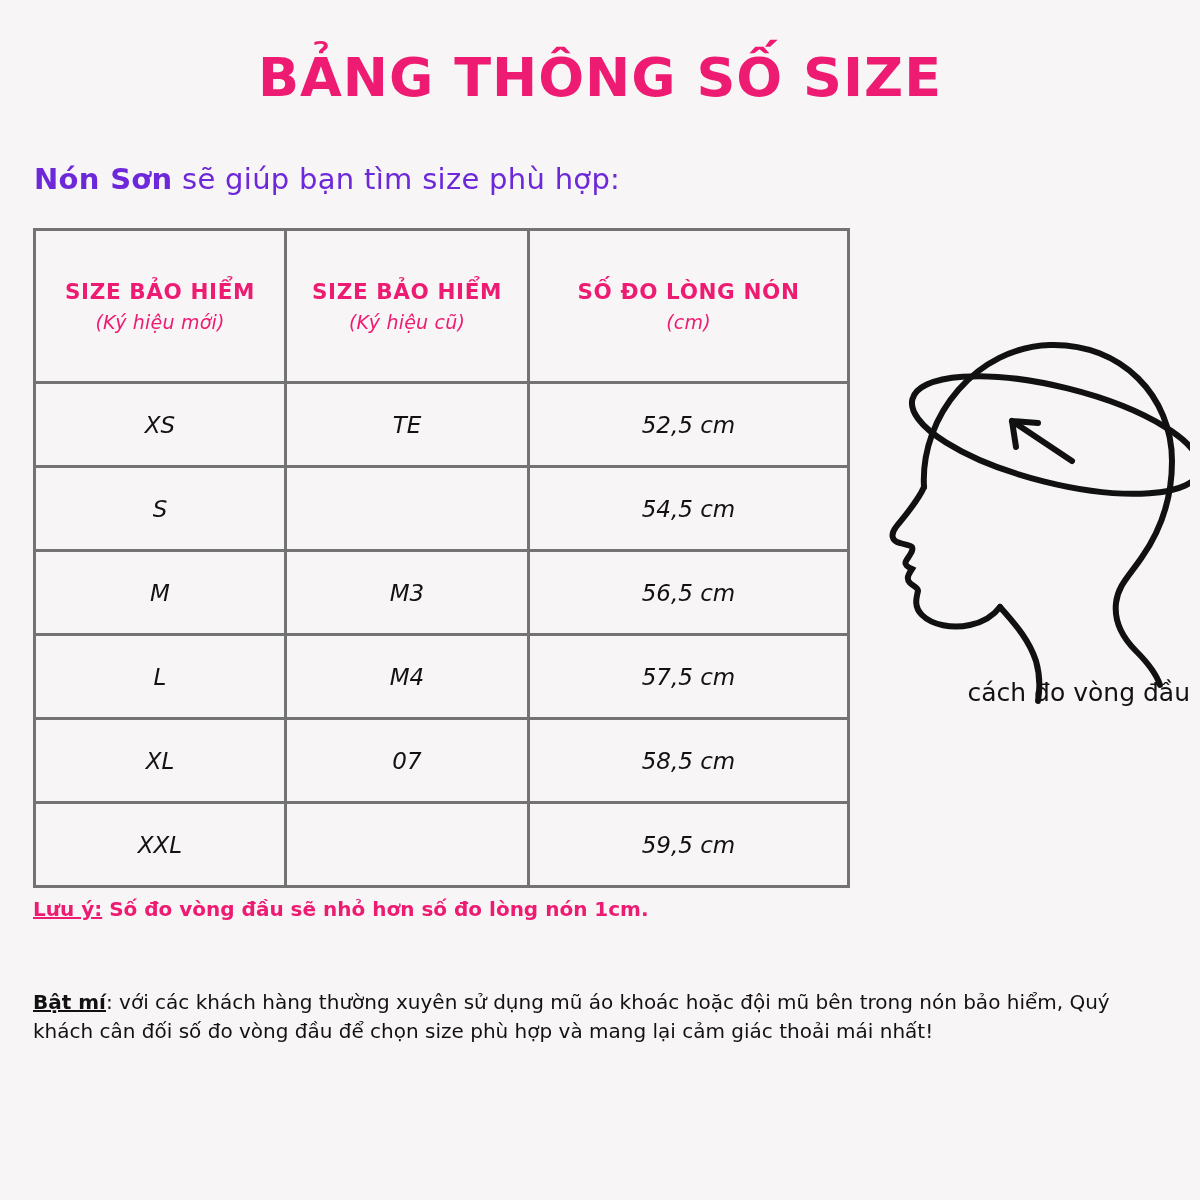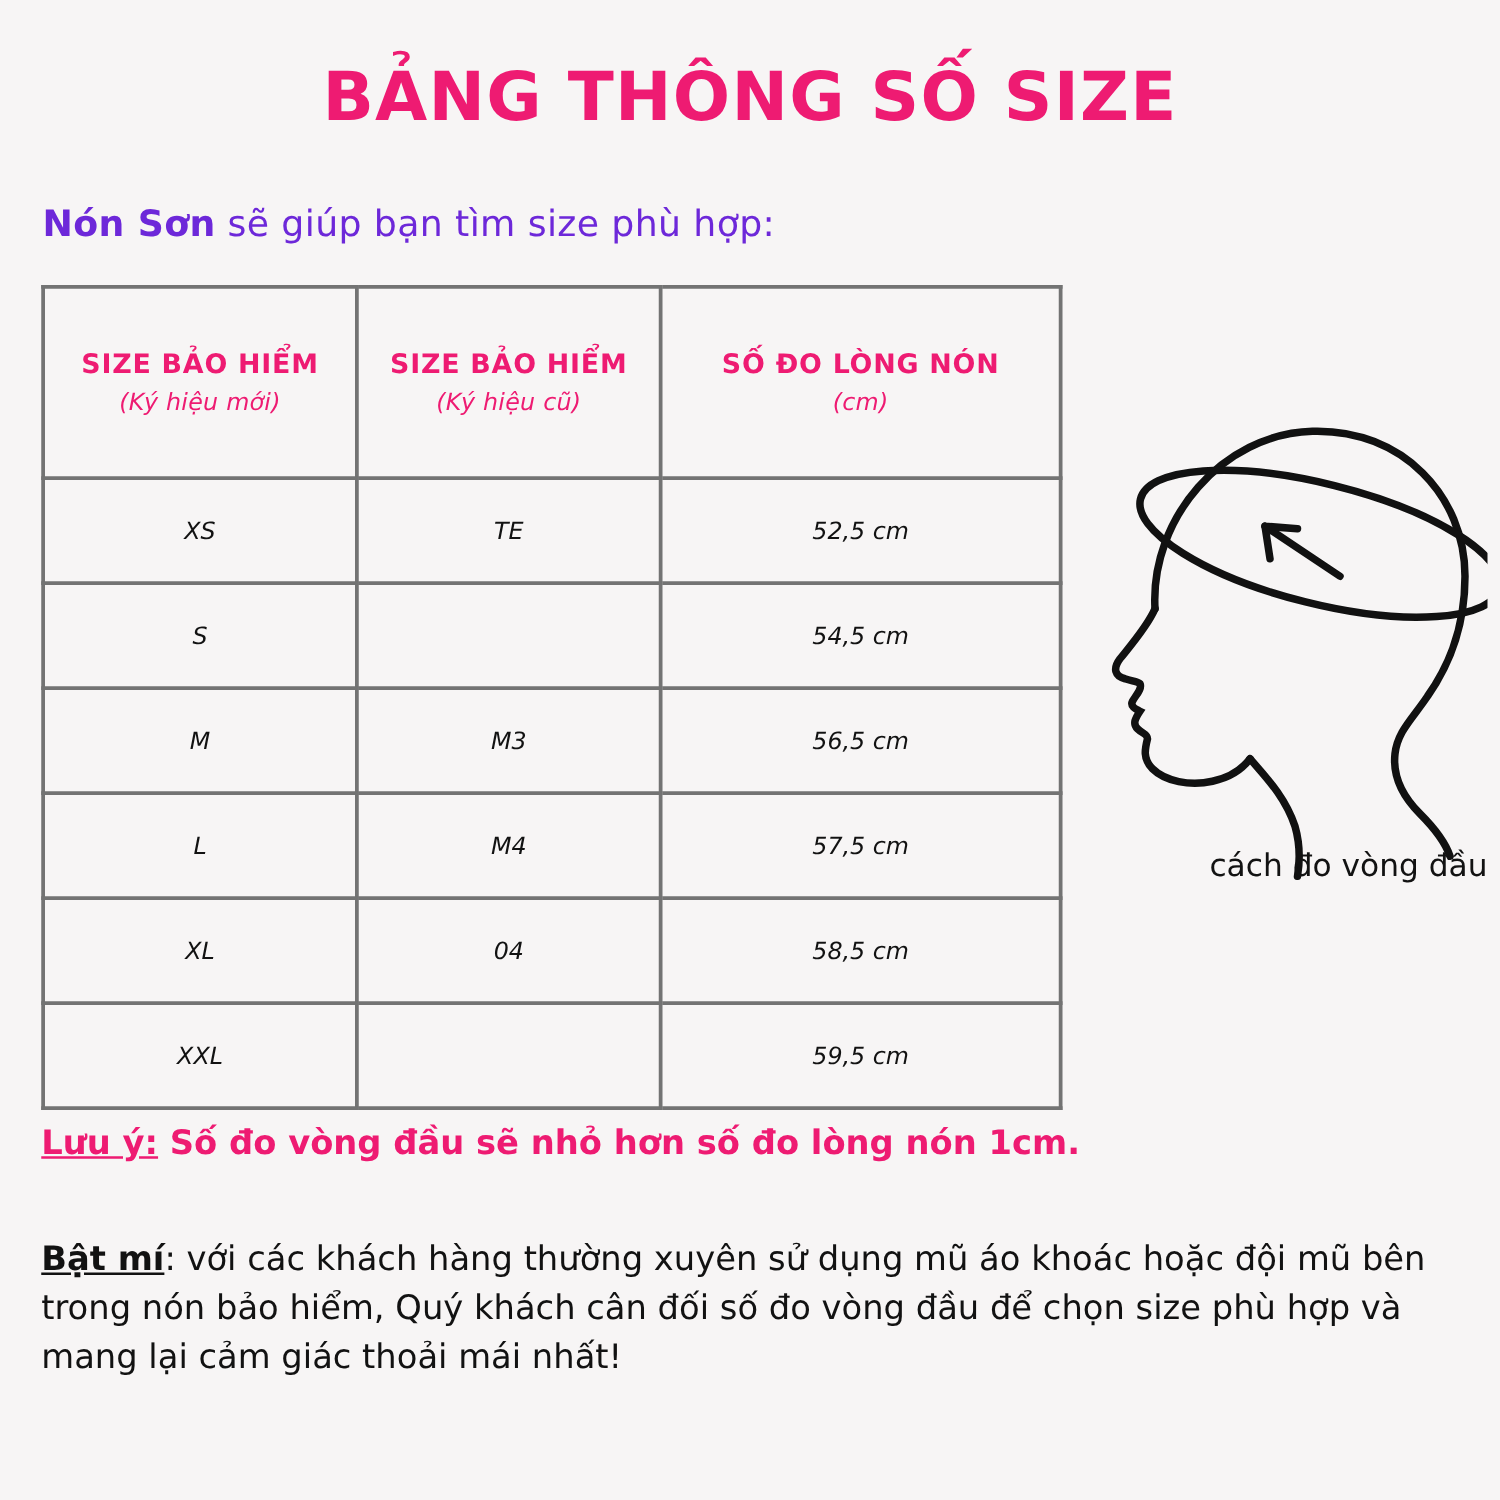--- a/index.html
+++ b/index.html
@@ -78,21 +78,21 @@
   .size-table thead th .sub {
     display: block;
     font-weight: 400;
     font-style: italic;
     font-size: 19px;
     letter-spacing: 0.2px;
     margin-top: 4px;
   }
   .size-table tbody td {
     height: 81px;
-    font-size: 19px;
+    font-size: 23px;
     font-style: italic;
     color: #121212;
   }
 
   
   .illustration {
     position: absolute;
     top: 285px;
     left: 860px;
     width: 330px;
@@ -105,21 +105,21 @@
     width: 330px;
     text-align: right;
     font-size: 25px;
     color: #121212;
   }
 
   
   .note {
     position: absolute;
     left: 33px;
-    font-size: 27px;
+    font-size: 20px;
     line-height: 1.45;
   }
   .note-1 {
     top: 895px;
     color: #ee1b72;
     font-weight: 700;
     width: 1130px;
   }
   .note-1 .lead {
     text-decoration: underline;
@@ -184,21 +184,21 @@
         <td>M3</td>
         <td>56,5 cm</td>
       </tr>
       <tr>
         <td>L</td>
         <td>M4</td>
         <td>57,5 cm</td>
       </tr>
       <tr>
         <td>XL</td>
-        <td>04</td>
+        <td>07</td>
         <td>58,5 cm</td>
       </tr>
       <tr>
         <td>XXL</td>
         <td></td>
         <td>59,5 cm</td>
       </tr>
     </tbody>
   </table>
 

